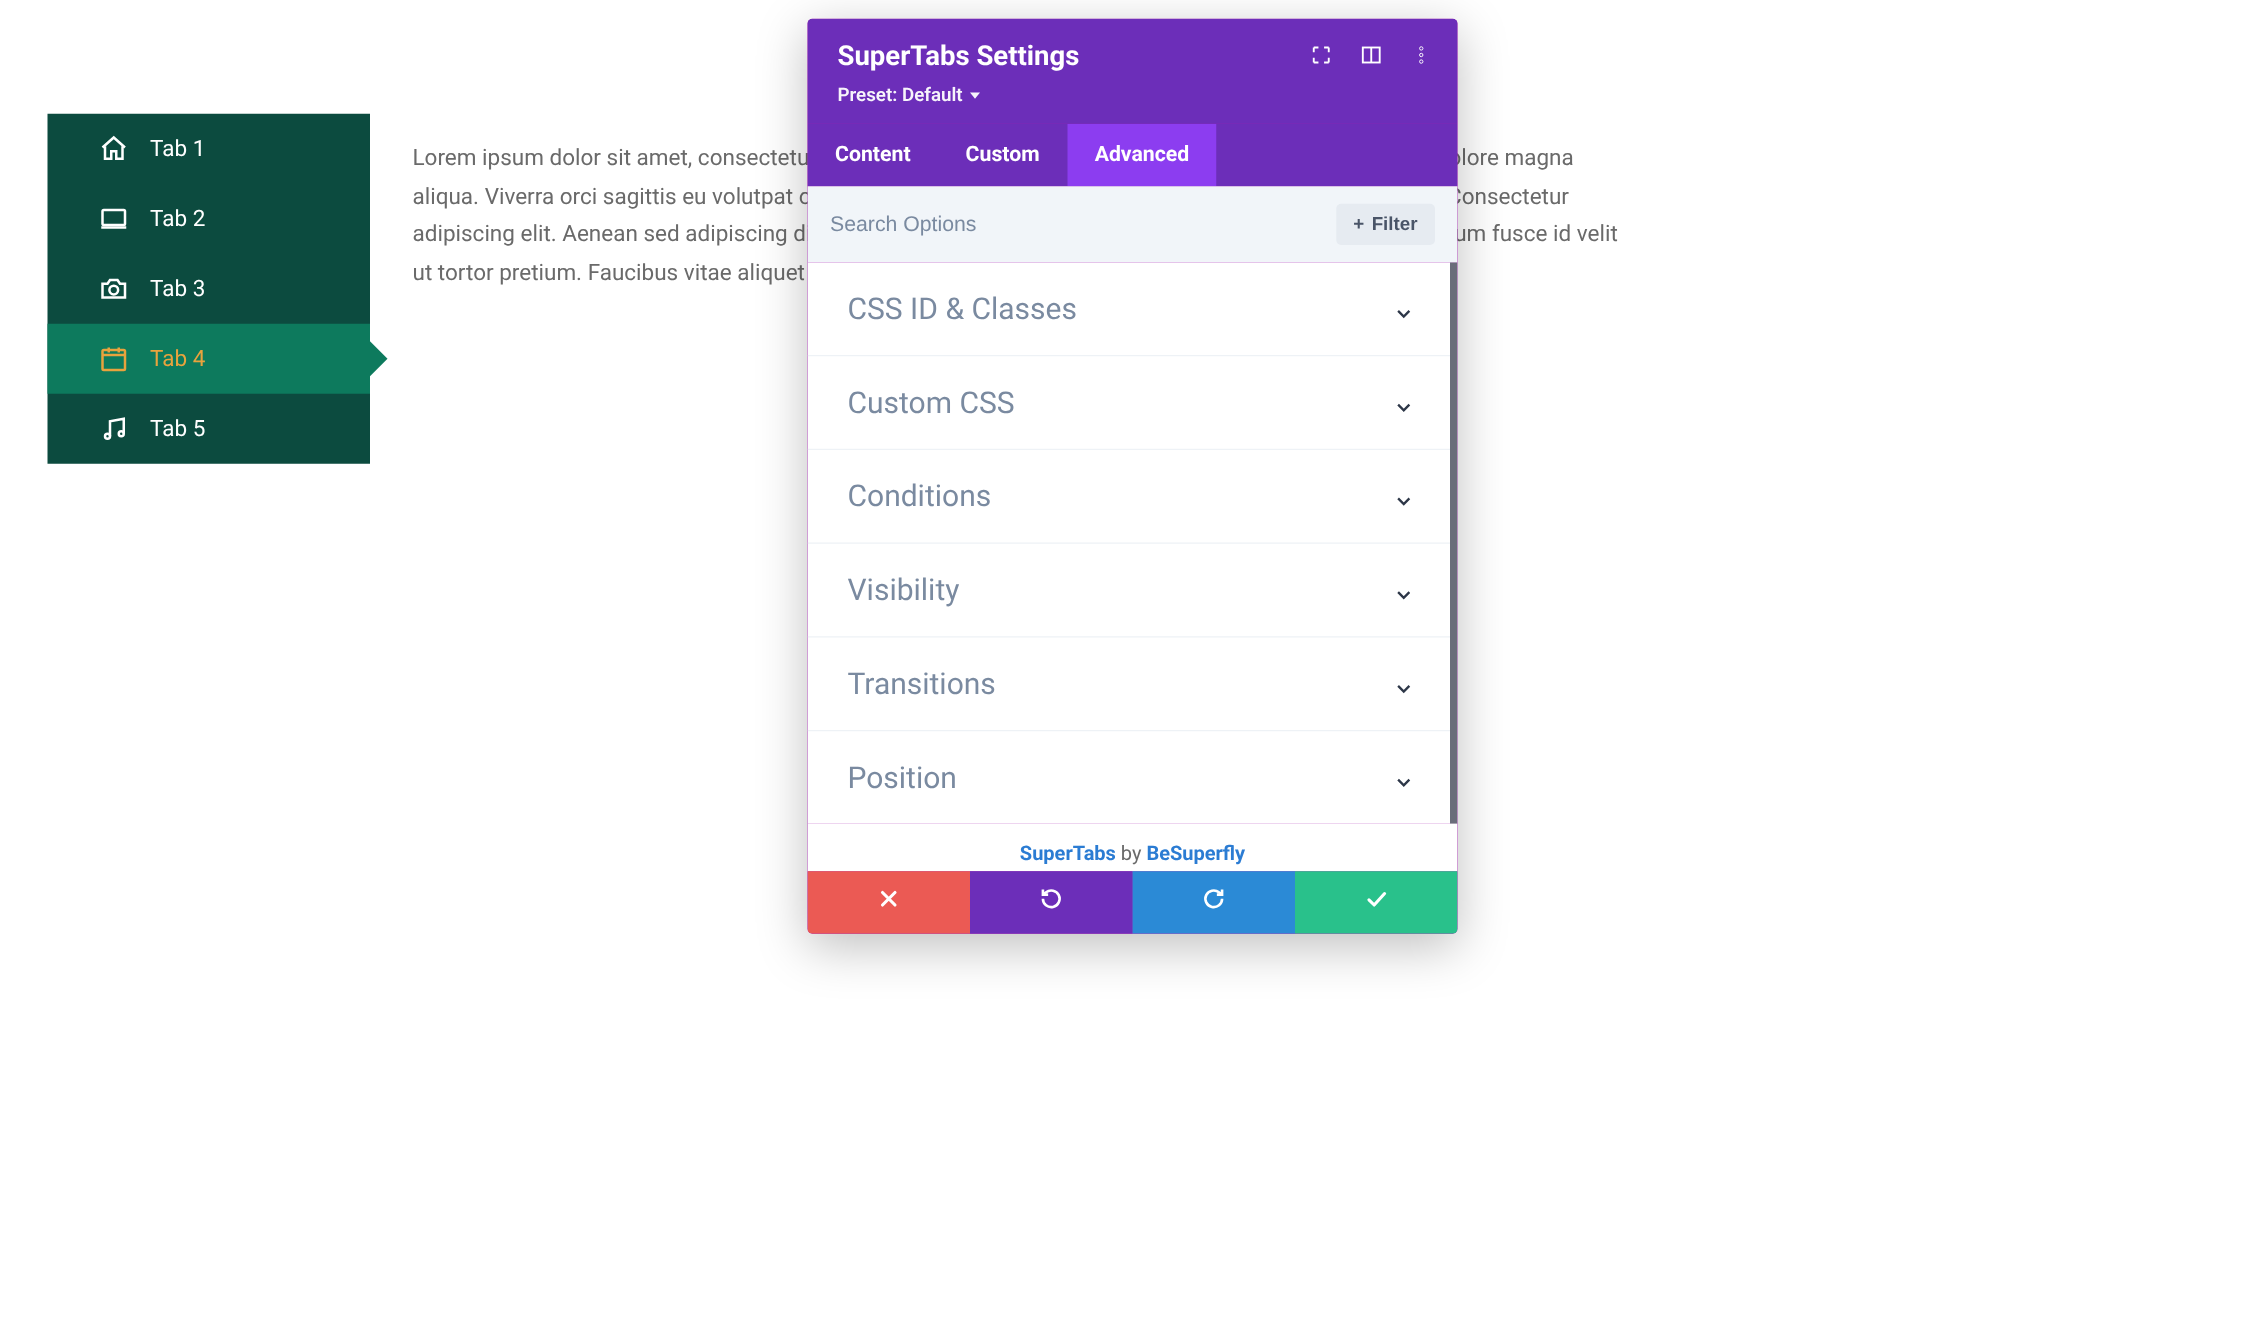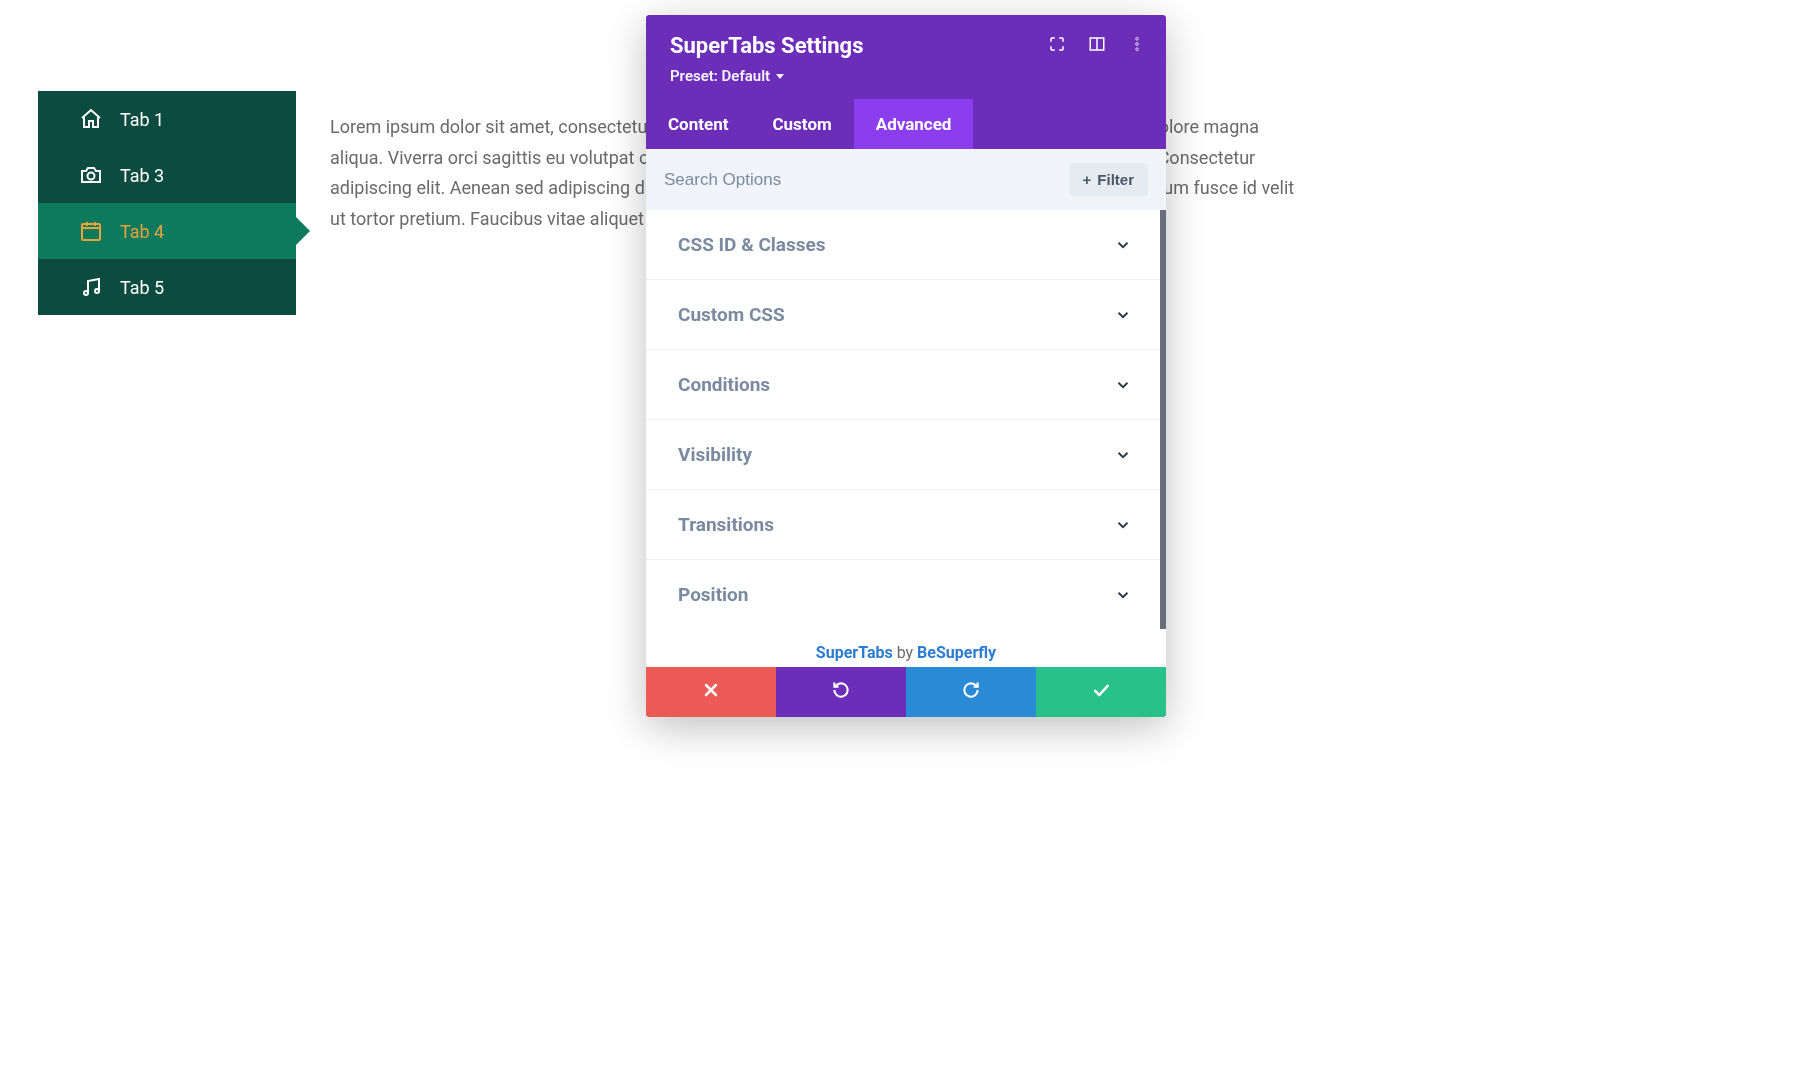--- a/index.html
+++ b/index.html
@@ -172,24 +172,23 @@
   border-right: 6px solid #6a6d7a;
   max-height: 530px;
   overflow: hidden;
 }
 .option-row {
   display: flex;
   align-items: center;
   justify-content: space-between;
   padding: 23px 28px 23px 32px;
   border-top: 1px solid #eef2f6;
-  font-size: 19px;
+  font-size: 24px;
   color: #7a8aa0;
   cursor: pointer;
-  font-weight: bold;
 }
 .option-row:first-child { border-top: none; }
 .chevron-down {
   width: 18px; height: 18px;
 }
 .chevron-down svg { width: 18px; height: 18px; stroke: #2d3748; fill: none; stroke-width: 2.5; }
 
 .panel-credit {
   text-align: center;
   font-size: 16px;
@@ -226,20 +225,29 @@
 
 <div class="sidebar">
   <div class="sidebar-item">
     <span class="icon">
       <svg viewBox="0 0 24 24" fill="none" stroke="#fff" stroke-width="2">
           <path d="M3 11l9-8 9 8"></path>
           <path d="M5 10v10h5v-6h4v6h5V10"></path>
         </svg>
     </span>
     <span>Tab 1</span>
+  </div>
+  <div class="sidebar-item">
+    <span class="icon">
+      <svg viewBox="0 0 24 24" fill="none" stroke="#fff" stroke-width="2">
+          <rect x="3" y="5" width="18" height="12" rx="1"></rect>
+          <path d="M2 19h20"></path>
+        </svg>
+    </span>
+    <span>Tab 2</span>
   </div>
   <div class="sidebar-item">
     <span class="icon">
       <svg viewBox="0 0 24 24" fill="none" stroke="#fff" stroke-width="2">
           <path d="M3 8h4l2-3h6l2 3h4v11H3z"></path>
           <circle cx="12" cy="13" r="3.5"></circle>
         </svg>
     </span>
     <span>Tab 3</span>
   </div>

